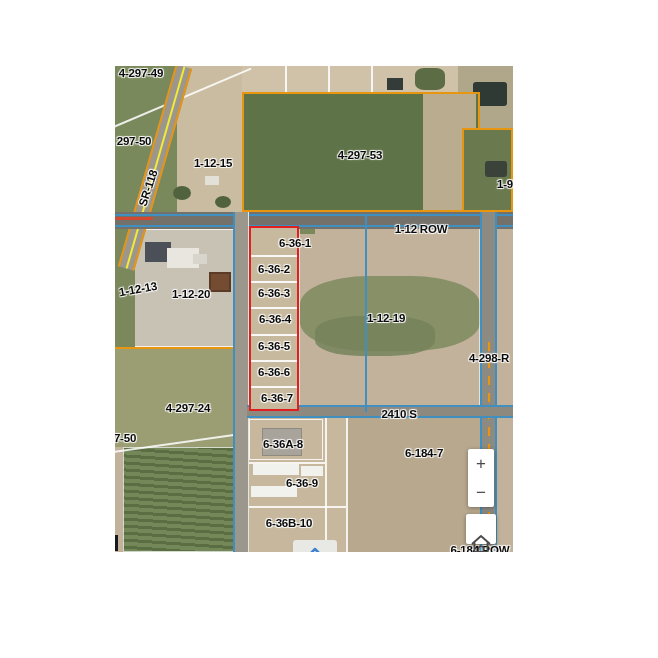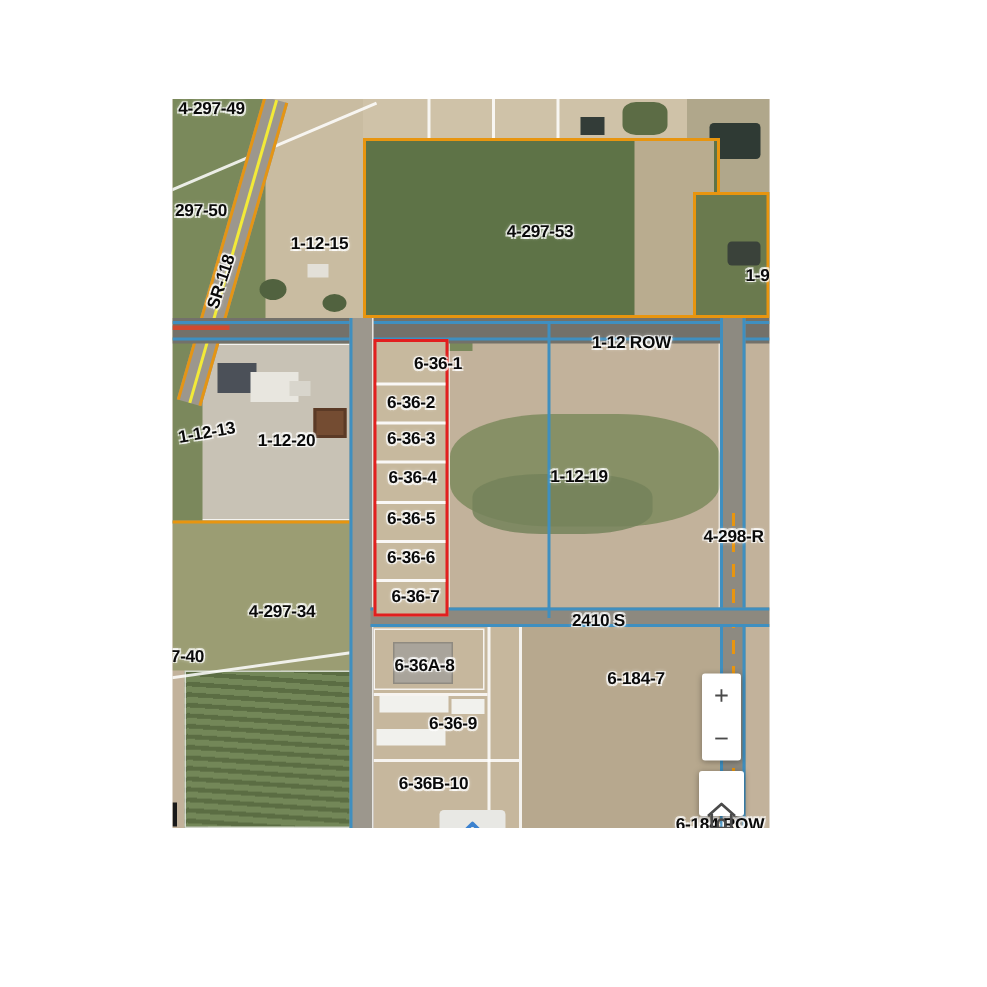--- a/index.html
+++ b/index.html
@@ -168,32 +168,32 @@
     <div class="label-layer">
         <div class="map-label" style="left: 26px; top: 7px;">4-297-49</div>
         <div class="map-label" style="left: 19px; top: 75px;">297-50</div>
         <div class="map-label" style="left: 98px; top: 97px; text-align: right;">1-12-15</div>
         <div class="map-label" style="left: 33px; top: 122px; transform: translate(-50%, -50%) rotate(-72deg);">SR-118</div>
         <div class="map-label" style="left: 245px; top: 89px;">4-297-53</div>
         <div class="map-label" style="left: 306px; top: 163px;">1-12 ROW</div>
         <div class="map-label" style="left: 390px; top: 118px;">1-9</div>
         <div class="map-label" style="left: 23px; top: 223px; transform: translate(-50%, -50%) rotate(-10deg);">1-12-13</div>
         <div class="map-label" style="left: 76px; top: 228px;">1-12-20</div>
-        <div class="map-label" style="left: 177px; top: 177px;">6-36-1</div>
+        <div class="map-label" style="left: 158px; top: 177px; padding-left: 44px;">6-36-1</div>
         <div class="map-label" style="left: 159px; top: 203px;">6-36-2</div>
         <div class="map-label" style="left: 159px; top: 227px;">6-36-3</div>
         <div class="map-label" style="left: 160px; top: 253px; text-align: right;">6-36-4</div>
         <div class="map-label" style="left: 159px; top: 280px;">6-36-5</div>
         <div class="map-label" style="left: 159px; top: 306px;">6-36-6</div>
         <div class="map-label" style="left: 162px; top: 332px;">6-36-7</div>
         <div class="map-label" style="left: 271px; top: 252px; text-align: right;">1-12-19</div>
         <div class="map-label" style="left: 374px; top: 292px;">4-298-R</div>
-        <div class="map-label" style="left: 73px; top: 342px;">4-297-34</div>
+        <div class="map-label" style="left: 73px; top: 342px;">4-297-24</div>
         <div class="map-label" style="left: 284px; top: 348px;">2410 S</div>
-        <div class="map-label" style="left: 10px; top: 372px;">7-40</div>
+        <div class="map-label" style="left: 10px; top: 372px;">7-50</div>
         <div class="map-label" style="left: 168px; top: 378px;">6-36A-8</div>
         <div class="map-label" style="left: 187px; top: 417px;">6-36-9</div>
         <div class="map-label" style="left: 174px; top: 457px;">6-36B-10</div>
         <div class="map-label" style="left: 309px; top: 387px;">6-184-7</div>
         <div class="map-label" style="left: 365px; top: 484px;">6-184 ROW</div>
       </div>
 
     <button class="chev-tab">
       <svg width="44" height="12" viewBox="0 0 44 12">
         <polyline points="16,9 22,3 28,9" fill="none" stroke="#3c82cf" stroke-width="2.5" stroke-linecap="round" stroke-linejoin="round"></polyline>

